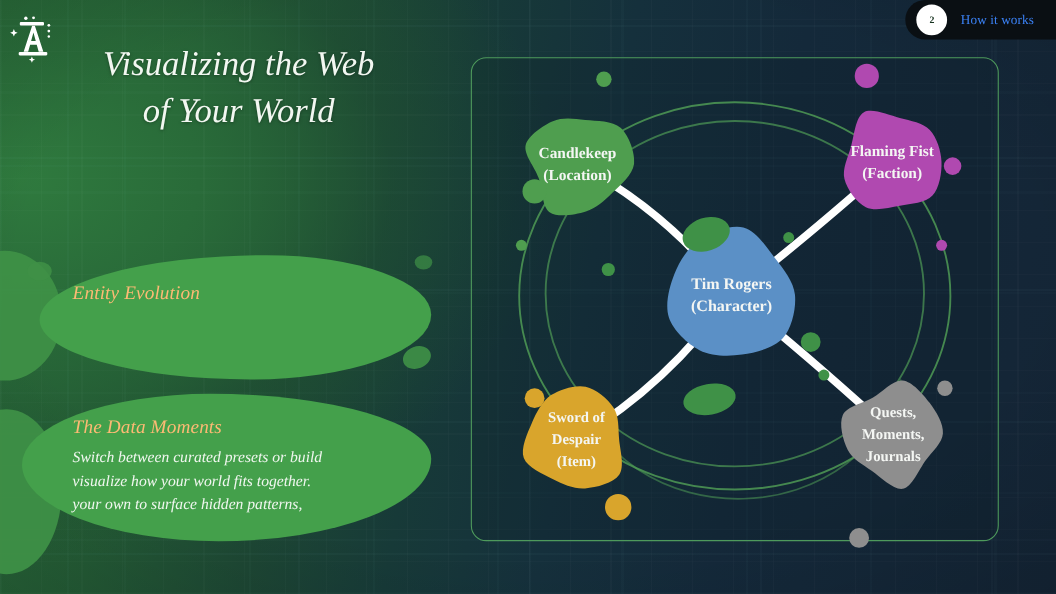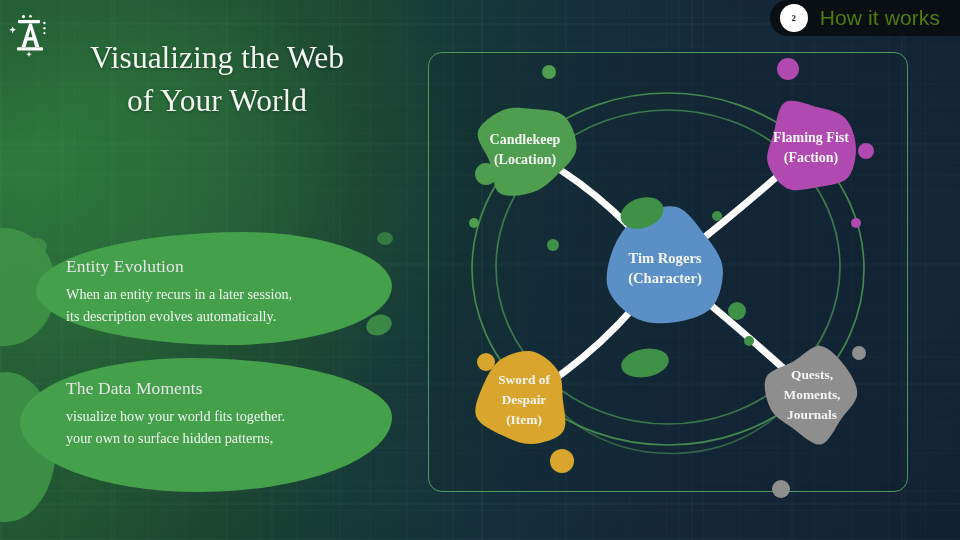--- a/index.html
+++ b/index.html
@@ -82,23 +82,23 @@
     color: #16321f;
     font-family: "Liberation Serif", serif;
     font-size: 9px;
     font-weight: bold;
     display: flex;
     align-items: center;
     justify-content: center;
     letter-spacing: .3px;
   }
   .badge-text {
-    color: #4d7c0f;
-    font-family: Liberation Sans, sans-serif;
-    font-size: 21px;
+    color: #3b82f6;
+    font-family: Liberation Serif, serif;
+    font-size: 12px;
     letter-spacing: .1px;
     white-space: nowrap;
   }
 
   
   .logo {
     position: absolute;
     left: 9px;
     top: 12px;
     width: 46px;
@@ -107,20 +107,21 @@
   }
 
   
   .left-col {
     position: absolute;
     left: 0;
     top: 0;
     width: 420px;
     height: 540px;
     z-index: 20;
+    font-style: italic;
   }
   .title {
     position: absolute;
     left: 52px;
     top: 36px;
     width: 330px;
     text-align: center;
     color: #f2f7f1;
     font-size: 31.5px;
     line-height: 43px;
@@ -149,21 +150,21 @@
     inset: 0;
     background: #44a04b;
   }
   .card-inner {
     position: relative;
     z-index: 2;
   }
   .card-title {
     font-family: "Liberation Serif", serif;
     font-size: 17.5px;
-    color: #e5e5e5;
+    color: #fdba74;
     margin-bottom: 7px;
     letter-spacing: .1px;
   }
   .card-body {
     font-family: "Liberation Serif", serif;
     font-size: 14.2px;
     line-height: 21.5px;
     color: #f1f7f0;
   }
 
@@ -263,32 +264,29 @@
     <div class="title">
       <div>Visualizing the Web</div>
       <div>of Your World</div>
     </div>
 
 
     <div class="card" id="card-evolution">
       <div class="card-blob"></div>
       <div class="card-inner">
         <div class="card-title">Entity Evolution</div>
-        <div class="card-body">
-          <div>When an entity recurs in a later session,</div>
-          <div>its description evolves automatically.</div>
-        </div>
       </div>
     </div>
 
     <div class="card" id="card-studio">
       <div class="card-blob"></div>
       <div class="card-inner">
         <div class="card-title">The Data Moments</div>
         <div class="card-body">
+          <div>Switch between curated presets or build</div>
           <div>visualize how your world fits together.</div>
           <div>your own to surface hidden patterns,</div>
         </div>
       </div>
     </div>
   </div>
 
   <div class="graph-panel">
     <svg class="graph-svg" id="graph-svg" width="478" height="438" viewBox="0 0 478 438">
       <defs>

